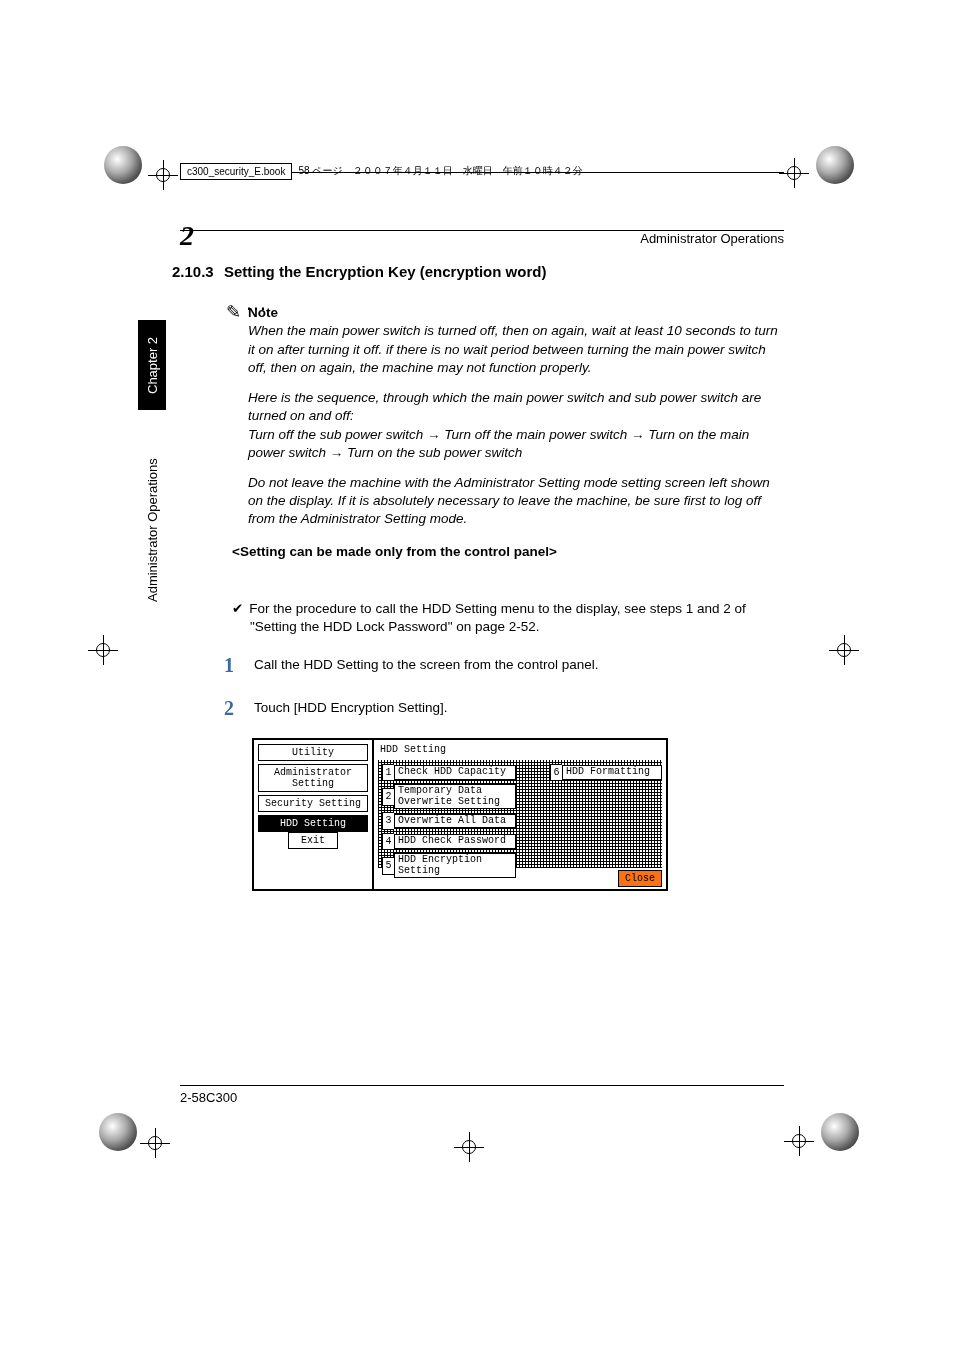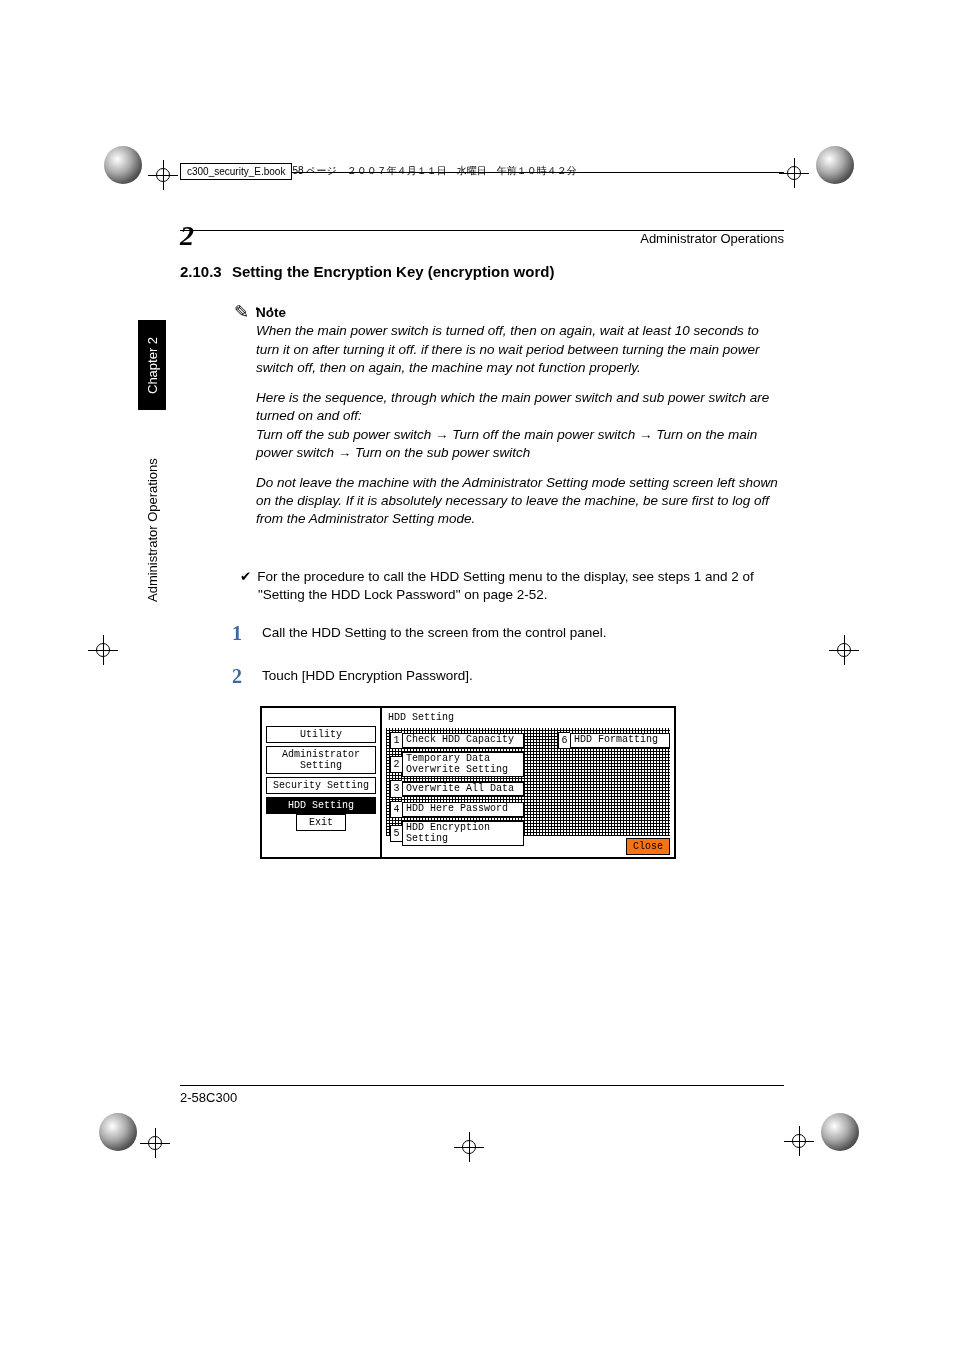--- a/index.html
+++ b/index.html
@@ -49,21 +49,21 @@
     right: 170px;
     height: 22px;
     display: flex;
     align-items: center;
   }
   .book-box {
     border: 1px solid #000;
     font-size: 10px;
     padding: 2px 6px;
     background: #fff;
-    margin-right: 0;
+    margin-right: 6px;
   }
   .book-text { font-size: 10px; }
   .book-rule {
     position: absolute; left: 180px; right: 170px; top: 172px;
     border-top: 1px solid #000;
   }
 
   
   .top-rule, .bottom-rule {
     position: absolute;
@@ -109,21 +109,21 @@
   }
   .side-tab.section {
     top: 430px; height: 200px;
     color: #000;
     display: flex; align-items: center; justify-content: center;
   }
 
   
   .content {
     position: absolute;
-    left: 180px;
+    left: 172px;
     right: 170px;
     top: 258px;
     font-size: 13.5px;
     line-height: 1.35;
   }
 
   h2.sec-head {
     font-size: 15px;
     font-weight: bold;
     margin: 4px 0 22px 0;
@@ -172,21 +172,21 @@
     border: 2px solid #000;
     font-family: "Courier New", monospace;
     font-size: 10px;
     display: grid;
     grid-template-columns: 120px 1fr;
   }
   .panel-left {
     border-right: 2px solid #000;
     padding: 4px 4px 12px 4px;
     display: flex; flex-direction: column;
-    justify-content: center;
+    justify-content: flex-start;
   }
   .panel-left .tabs { display: flex; flex-direction: column; gap: 3px; }
   .ptab {
     border: 1px solid #000;
     padding: 2px 2px;
     text-align: center;
     background: #fff;
     line-height: 1.1;
   }
   .ptab.sel {
@@ -304,33 +304,34 @@
         <span>Here is the sequence, through which the main power switch and sub power switch are turned on and off:</span><br>
         <span>Turn off the sub power switch </span><span class="arrow">→</span>
         <span> Turn off the main power switch </span><span class="arrow">→</span>
         <span> Turn on the main power switch </span><span class="arrow">→</span>
         <span> Turn on the sub power switch</span>
       </p>
       <p style="margin-top:12px">Do not leave the machine with the Administrator Setting mode setting screen left shown on the display. If it is absolutely necessary to leave the machine, be sure first to log off from the Administrator Setting mode.</p>
     </div>
   </div>
 
+  <div class="sub-head">&lt;Setting can be made only from the control panel&gt;</div>
 
   <div class="check-line">
     <span class="check-mark">✔</span><span>For the procedure to call the HDD Setting menu to the display, see steps 1 and 2 of "Setting the HDD Lock Password" on page 2-52.</span>
   </div>
 
   <ol class="steps">
     <li>
       <span class="n">1</span>
       <span class="t">Call the HDD Setting to the screen from the control panel.</span>
     </li>
     <li>
       <span class="n">2</span>
-      <span class="t">Touch [HDD Encryption Password].</span>
+      <span class="t">Touch [HDD Encryption Setting].</span>
     </li>
   </ol>
 
   <div class="panel">
     <div class="panel-left">
       <div class="tabs">
         <div class="ptab">Utility</div>
         <div class="ptab" style="white-space:pre-line">Administrator
 Setting</div>
         <div class="ptab">Security Setting</div>
@@ -352,21 +353,21 @@
             <span class="num">2</span>
             <span class="btn" style="white-space:pre-line">Temporary Data
 Overwrite Setting</span>
           </div>
           <div class="menu-item">
             <span class="num">3</span>
             <span class="btn">Overwrite All Data</span>
           </div>
           <div class="menu-item">
             <span class="num">4</span>
-            <span class="btn">HDD Here Password</span>
+            <span class="btn">HDD Check Password</span>
           </div>
           <div class="menu-item">
             <span class="num">5</span>
             <span class="btn" style="white-space:pre-line">HDD Encryption
 Setting</span>
           </div>
         </div>
         <div class="menu-col2">
           <div class="menu-item">
             <span class="num">6</span>

